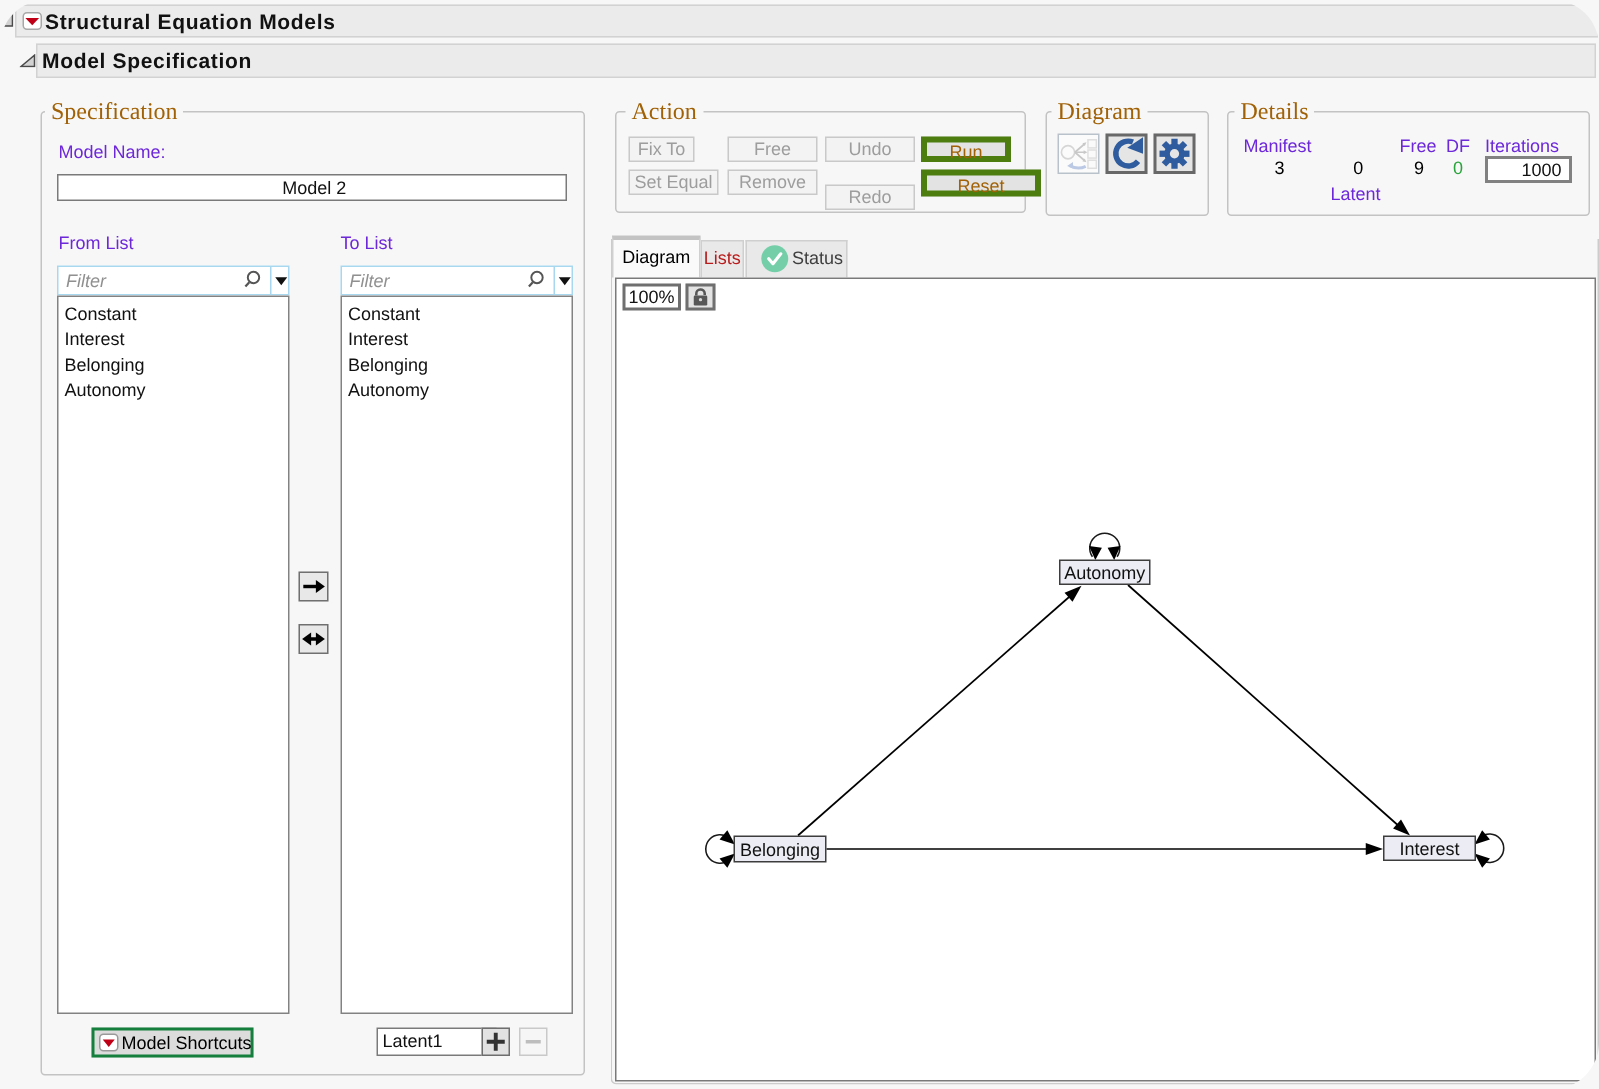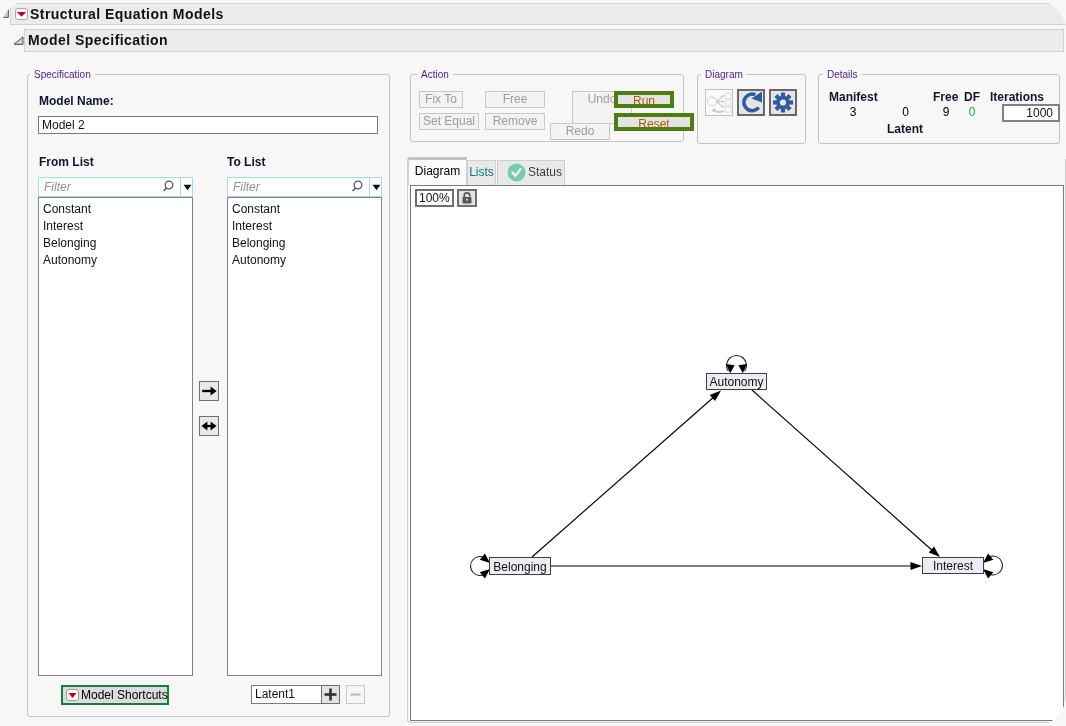--- a/index.html
+++ b/index.html
@@ -3,25 +3,25 @@
 <meta charset="utf-8">
 <style>
 * { margin:0; padding:0; box-sizing:border-box; }
 html,body { width:1066px; height:726px; }
 body { font-family:"Liberation Sans", sans-serif; background:#f7f7f7; }
 #app { position:relative; width:1066px; height:726px; overflow:hidden; background:#f7f7f7;border-radius:31px; }
 .abs { position:absolute; }
 .hdrbar { background:#ebebeb; border:1px solid #d2d2d2; }
 .hdrtext { font-weight:bold; font-size:14px; color:#111; letter-spacing:0.45px; }
 .fieldset { border:1px solid #c3c3c3; border-radius:3px; }
-.legend { position:absolute; top:-8px; background:#f7f7f7; padding:0 4px; font-size:10px; color:#4c1d95; line-height:15px; }
+.legend { position:absolute; top:-8px; background:#f7f7f7; padding:0 4px; font-size:16px; color:#a16207; line-height:15px;font-family:Liberation Serif, serif; }
 .btn { position:absolute; font-size:12px; text-align:center; }
 .btn.dis { background:#f3f3f3; border:1px solid #c9c9c9; color:#9d9d9d; }
 .btn.en  { background:#e3e3e3; border:4px solid #4d7c0f; color:#a16207; }
-.lbl { font-size:12px; font-weight:bold; color:#0f172a; }
+.lbl { font-size:12px; font-weight:normal; color:#6d28d9; }
 .input { background:#fff; border:1px solid #7a7a7a; font-size:12px; color:#111; }
 .filter { background:#fff; border:1px solid #a8d8f0; }
 .listbox { background:#fff; border:1px solid #828282; font-size:12px; color:#111; }
 .listbox div { padding-left:4px; height:17px; line-height:17px; }
 svg { display:block; }
 </style>
 </head>
 <body>
 <div id="app">
 
@@ -40,21 +40,21 @@
   <svg class="abs" style="left:13px; top:36px;" width="11" height="9" viewBox="0 0 11 9">
     <path d="M10 0.8 L10 8.3 L1 8.3 Z" fill="#d2d2d2" stroke="#4a4a4a" stroke-width="1"></path>
   </svg>
   <div class="abs hdrtext" style="left:28px; top:32px;">Model Specification</div>
 
   <div class="abs fieldset" style="left:27px; top:74px; width:363px; height:643px;">
     <div class="legend" style="left:2px;">Specification</div>
   </div>
 
   <div class="abs lbl" style="left:39px; top:94px;">Model Name:</div>
-  <div class="abs input" style="left:38px; top:116px; width:340px; height:18px; line-height:16px; padding-left:3px;">Model 2</div>
+  <div class="abs input" style="left:38px; top:116px; width:340px; height:18px; line-height:16px; padding-left:3px;text-align:center;">Model 2</div>
 
   <div class="abs lbl" style="left:39px; top:155px;">From List</div>
   <div class="abs lbl" style="left:227px; top:155px;">To List</div>
 
   <div class="abs filter" style="left:38px; top:177px; width:155px; height:20px;"></div>
   <div class="abs" style="left:44px; top:180px; font-size:12px; font-style:italic; color:#909090;">Filter</div>
   <svg class="abs" style="left:161px; top:180px;" width="13" height="13" viewBox="0 0 13 13">
     <circle cx="8" cy="5" r="3.8" fill="none" stroke="#555" stroke-width="1.3"></circle>
     <line x1="5.2" y1="8.2" x2="2.6" y2="11" stroke="#555" stroke-width="1.5"></line>
   </svg>
@@ -122,21 +122,21 @@
     <svg width="17" height="17" viewBox="0 0 17 17">
         <line x1="3.5" y1="8.5" x2="13.5" y2="8.5" stroke="#bdbdbd" stroke-width="2.2"></line>
       </svg>
   </div>
 
   <div class="abs fieldset" style="left:410px; top:74px; width:274px; height:68px;">
     <div class="legend" style="left:6px;">Action</div>
   </div>
   <div class="btn dis" style="left:419px; top:91px; width:44px; height:17px; line-height:15px;">Fix To</div>
   <div class="btn dis" style="left:485px; top:91px; width:60px; height:17px; line-height:15px;">Free</div>
-  <div class="btn dis" style="left:572px; top:91px; width:60px; height:33px; line-height:15px;">Undo</div>
+  <div class="btn dis" style="left:550px; top:91px; width:60px; height:17px; line-height:15px;">Undo</div>
   <div class="btn en" style="left:614px; top:91px; width:60px; height:17px; line-height:13px;">Run</div>
   <div class="btn dis" style="left:419px; top:113px; width:60px; height:17px; line-height:15px;">Set Equal</div>
   <div class="btn dis" style="left:485px; top:113px; width:60px; height:17px; line-height:15px;">Remove</div>
   <div class="btn dis" style="left:550px; top:123px; width:60px; height:17px; line-height:15px;">Redo</div>
   <div class="btn en" style="left:614px; top:113px; width:80px; height:18px; line-height:14px;">Reset</div>
 
   <div class="abs fieldset" style="left:697px; top:74px; width:109px; height:70px;">
     <div class="legend" style="left:3px;">Diagram</div>
   </div>
   <div class="abs" style="left:705px; top:89px; width:28px; height:27px; background:#fbfbfb; border:1px solid #b9c2cb;">
@@ -183,25 +183,25 @@
   </div>
   <div class="abs lbl" style="left:829px; top:90px;">Manifest</div>
   <div class="abs lbl" style="left:887px; top:90px;margin-top:32px;">Latent</div>
   <div class="abs lbl" style="left:933px; top:90px;">Free</div>
   <div class="abs lbl" style="left:964px; top:90px;">DF</div>
   <div class="abs lbl" style="left:990px; top:90px;">Iterations</div>
   <div class="abs" style="left:829px; top:105px; width:48px; text-align:center; font-size:12px;">3</div>
   <div class="abs" style="left:887px; top:105px; width:37px; text-align:center; font-size:12px;">0</div>
   <div class="abs" style="left:933px; top:105px; width:26px; text-align:center; font-size:12px;">9</div>
   <div class="abs" style="left:964px; top:105px; width:16px; text-align:center; font-size:12px; color:#2aa33c;">0</div>
-  <div class="abs" style="left:990px; top:104px; width:58px; height:18px; line-height:14px; text-align:right; padding-right:5px; background:#fff; border:2px solid #818181; font-size:12px; color:#111;margin-left:12px;">1000</div>
+  <div class="abs" style="left:990px; top:104px; width:58px; height:18px; line-height:14px; text-align:right; padding-right:5px; background:#fff; border:2px solid #818181; font-size:12px; color:#111;">1000</div>
 
   <div class="abs" style="left:407px; top:159px; width:659px; height:564px; border:1px solid #cccccc; border-top:none; border-bottom-left-radius:4px; border-bottom-right-radius:4px;"></div>
 
-  <div class="abs" style="left:467px; top:160px; width:29px; height:25px; background:#e9e9e9; border:1px solid #cfcfcf; border-bottom:none; font-size:12px; color:#0f766e; text-align:center; line-height:22px;">Lists</div>
+  <div class="abs" style="left:467px; top:160px; width:29px; height:25px; background:#e9e9e9; border:1px solid #cfcfcf; border-bottom:none; font-size:12px; color:#b91c1c; text-align:center; line-height:22px;">Lists</div>
   <div class="abs" style="left:497px; top:160px; width:68px; height:25px; background:#e9e9e9; border:1px solid #cfcfcf; border-bottom:none; font-size:12px; color:#3f3f3f;">
     <svg class="abs" style="left:9px; top:2px;" width="19" height="19" viewBox="0 0 19 19">
       <circle cx="9.5" cy="9.5" r="9" fill="#74cfa9"></circle>
       <path d="M5.5 9.5 L8.3 12.8 L13.5 6.2" fill="none" stroke="#fff" stroke-width="2.1" stroke-linecap="round" stroke-linejoin="round"></path>
     </svg>
     <span style="position:absolute; left:30px; top:4px;">Status</span>
   </div>
   <div class="abs" style="left:408px; top:157px; width:59px; height:28px; background:#fafafa; border:1px solid #d0d0d0; border-top:3px solid #c3c3c3; border-bottom:none; font-size:12px; color:#000; text-align:center; line-height:23px;">Diagram</div>
 
   <div class="abs" style="left:410px; top:185px; width:654px; height:536px; background:#fff; border:1px solid #7a7a7a;"></div>

